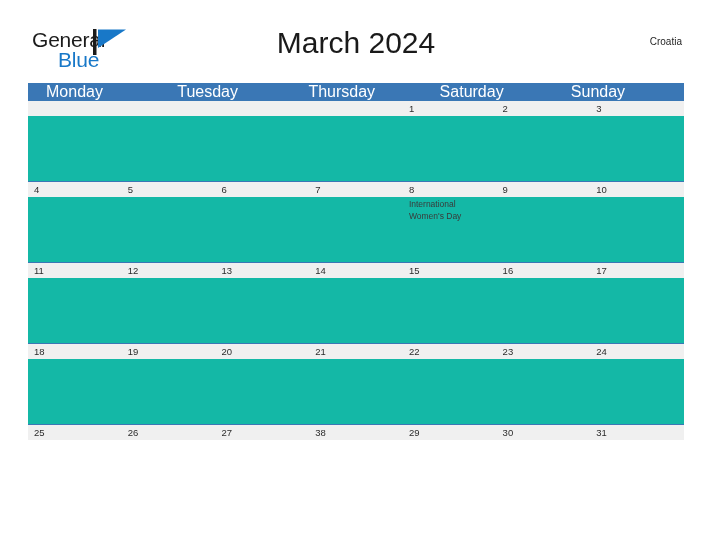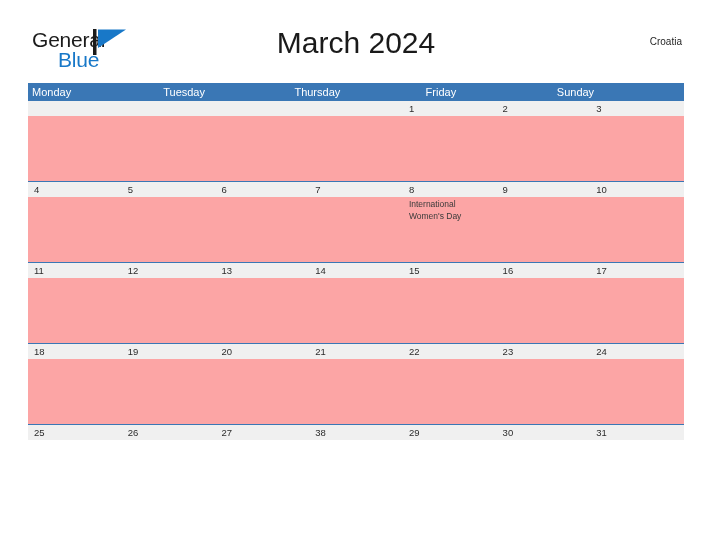--- a/index.html
+++ b/index.html
@@ -87,44 +87,44 @@
     width: 656px;
   }
   .weekday-row {
     display: flex;
     background: #3a77b5;
     height: 18px;
   }
   .weekday {
     flex: 1 1 0;
     color: #ffffff;
-    font-size: 11px;
+    font-size: 16px;
     line-height: 18px;
-    padding-left: 4px;
+    padding-left: 18px;
     box-sizing: border-box;
     white-space: nowrap;
   }
 
   .week {
     position: relative;
   }
   .week-sep {
     height: 1px;
     background: #3a77b5;
     width: 100%;
   }
   .date-band {
     display: flex;
     background: #f0f0f0;
     height: 15px;
   }
   .week-body {
     display: flex;
     height: 65px;
-    background: #fca5a5;
+    background: #14b8a6;
   }
   .day-num {
     flex: 1 1 0;
     font-size: 9.5px;
     line-height: 15px;
     color: #2b2b2b;
     padding-left: 6px;
     box-sizing: border-box;
   }
   .day-cell {
@@ -162,21 +162,21 @@
 
     <div class="country">Croatia</div>
   </div>
 
   <div class="calendar">
 
     <div class="weekday-row">
       <div class="weekday">Monday</div>
       <div class="weekday">Tuesday</div>
       <div class="weekday">Thursday</div>
-      <div class="weekday">Friday</div>
+      <div class="weekday">Saturday</div>
       <div class="weekday">Sunday</div>
     </div>
 
     <div class="week">
       <div class="date-band">
         <div class="day-num"></div>
         <div class="day-num"></div>
         <div class="day-num"></div>
         <div class="day-num"></div>
         <div class="day-num">1</div>

